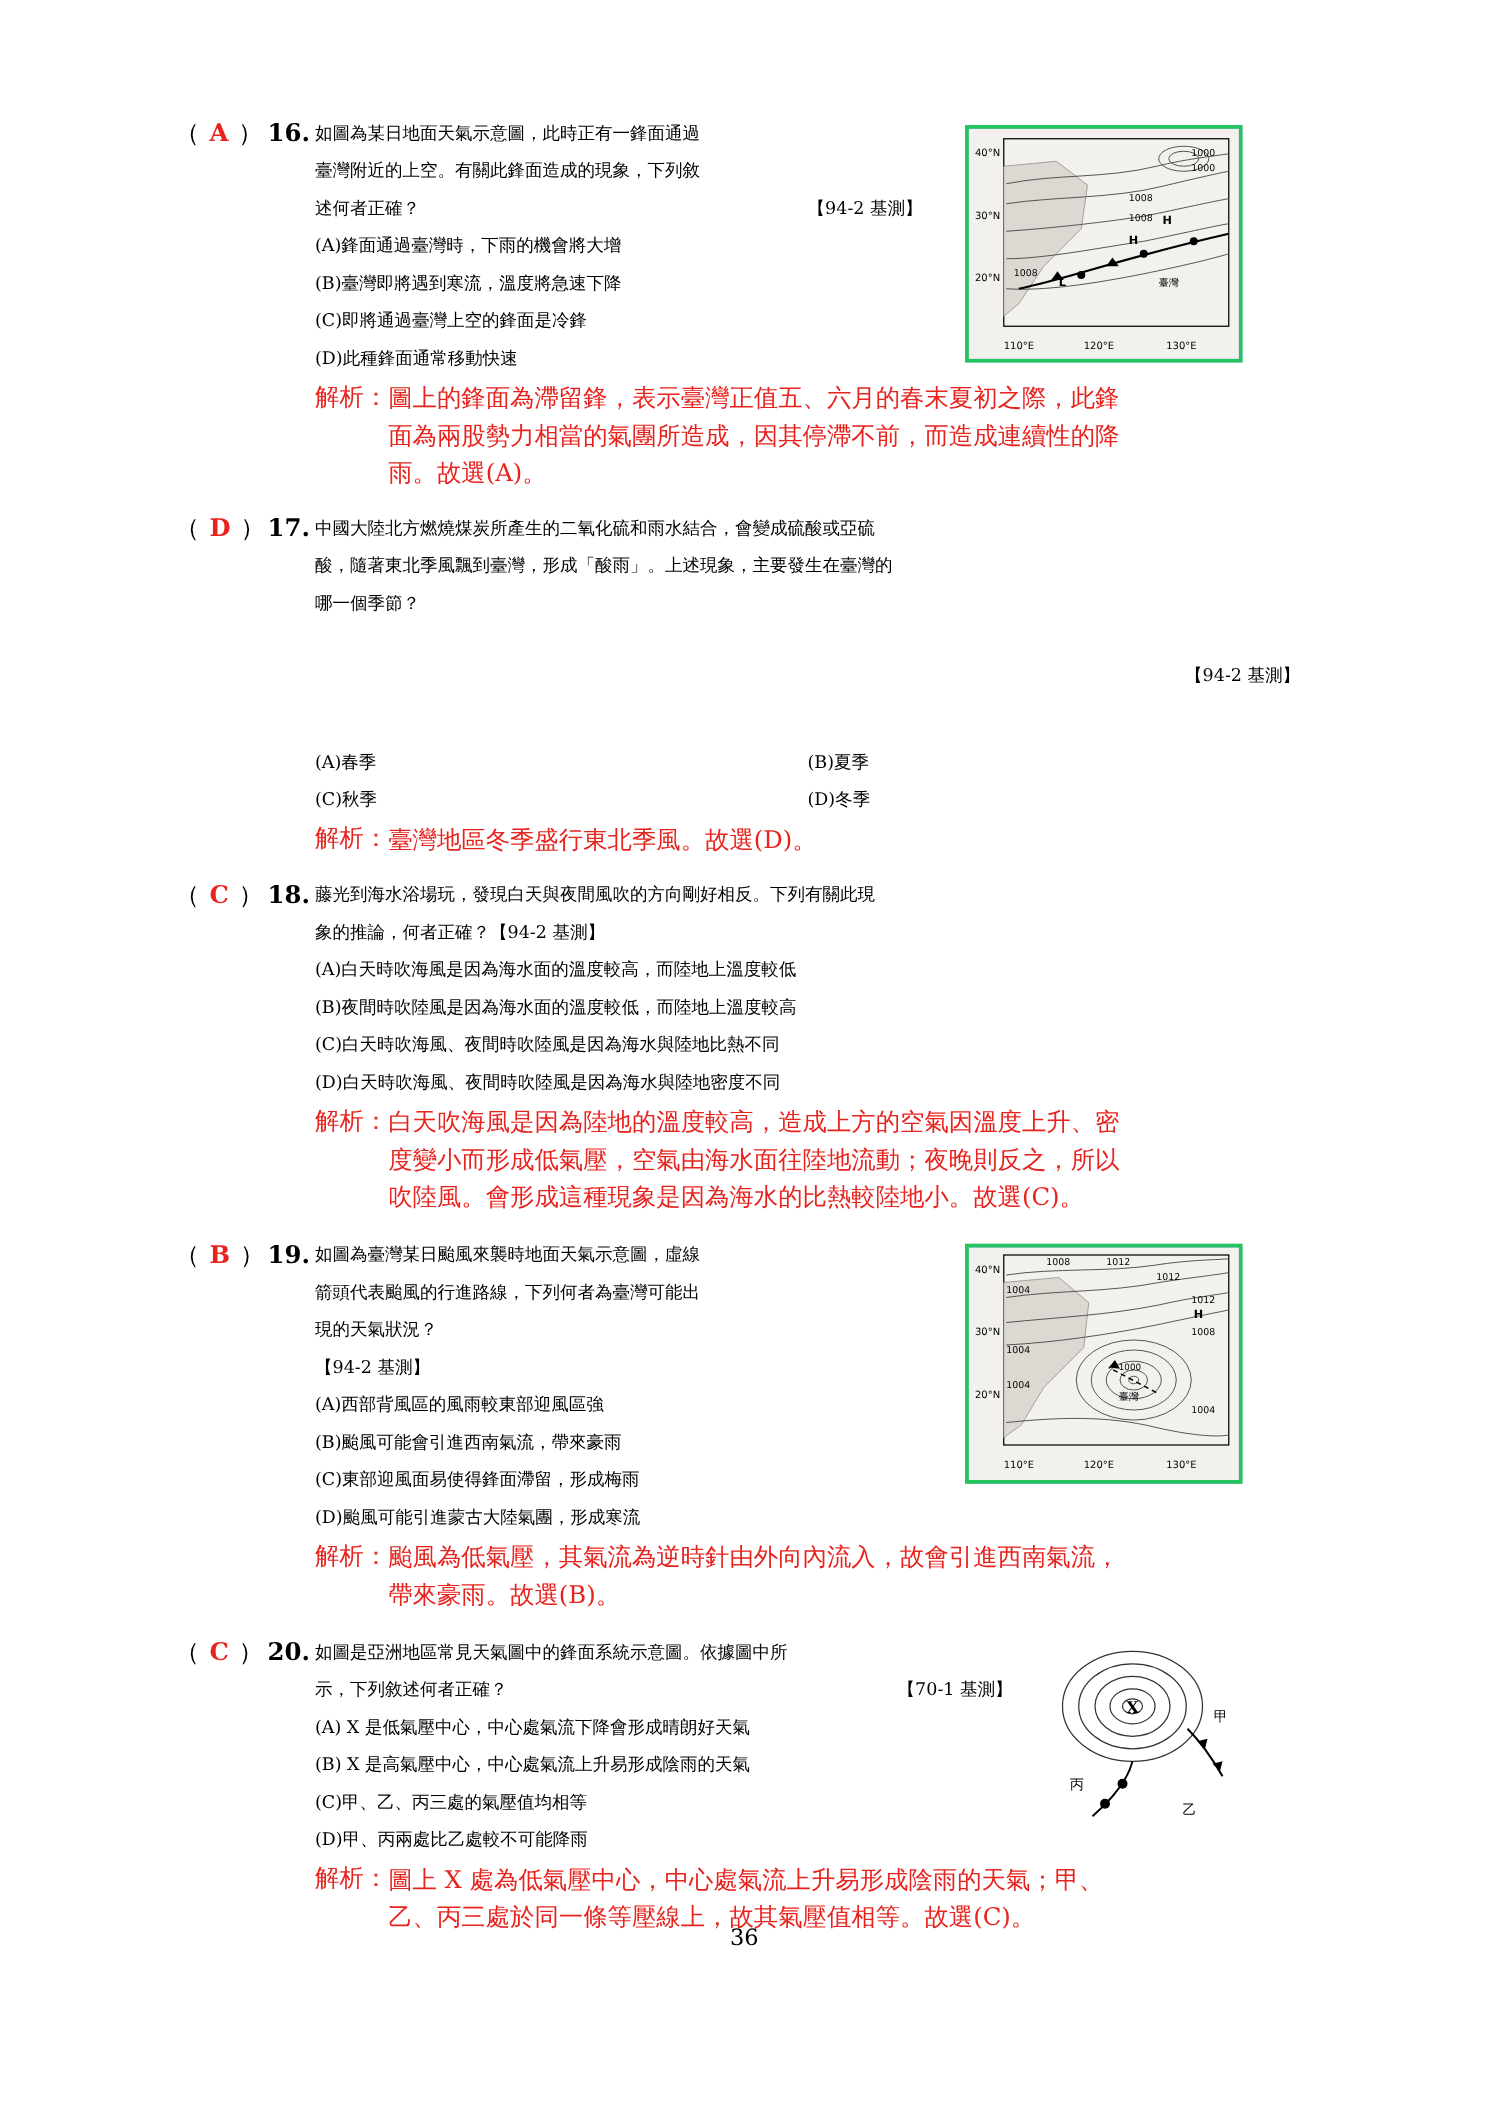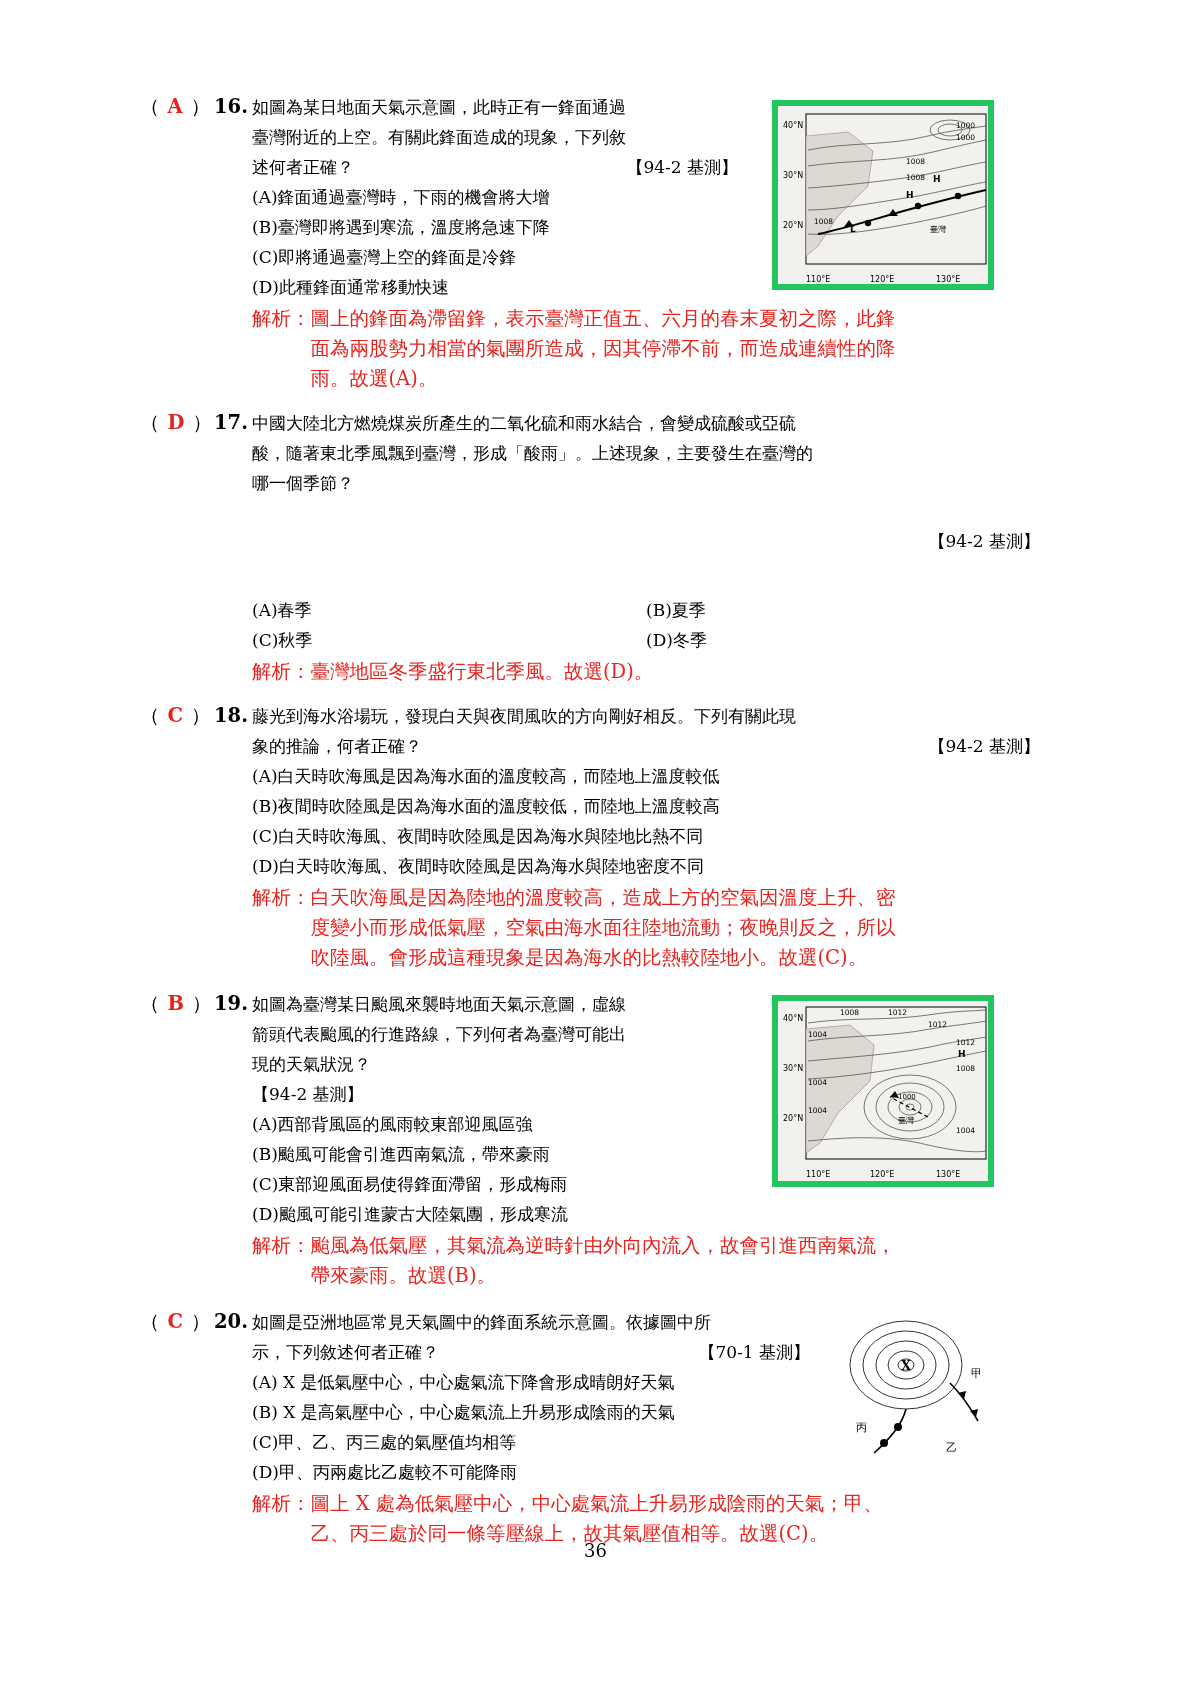--- a/index.html
+++ b/index.html
@@ -54,21 +54,21 @@
   }
   .q-num {
     flex: 0 0 38px;
     font-size: 19.5px;
     line-height: 30px;
     text-align: left;
     font-weight: bold;
   }
   .q-body {
     flex: 1 1 auto;
-    font-size: 17px;
+    font-size: 14px;
     line-height: 30px;
   }
   .src-right {
     text-align: right;
     white-space: nowrap;
   }
   .opts-inline div { white-space: nowrap; }
   .opts-2col {
     display: flex;
     flex-wrap: wrap;
@@ -94,21 +94,21 @@
     font-family: Liberation Serif, serif;
   }
   .exp-text {
     flex: 1 1 auto;
   }
   .exp-text div { white-space: nowrap; }
 
   
   .fig {
     position: absolute;
-    border: 6px solid #22c55e;
+    border: 3px solid #22c55e;
     background: #c4b5fd;
     box-sizing: border-box;
     overflow: hidden;
   }
   .fig svg { display: block; }
 
   .pagenum {
     position: absolute;
     left: 0;
     right: 0;
@@ -218,21 +218,21 @@
         </div>
       </div>
     </div>
 
     <div class="q" style="margin-top:14px;">
       <div class="q-head">
         <div class="ans-paren">（<span class="ans-letter">C</span>）</div>
         <div class="q-num">18.</div>
         <div class="q-body">
           <div>藤光到海水浴場玩，發現白天與夜間風吹的方向剛好相反。下列有關此現</div>
-          <div style="display:flex; justify-content:space-between;">
+          <div style="display:flex; ">
             <span>象的推論，何者正確？</span>
             <span>【94-2 基測】</span>
           </div>
           <div class="opts-inline">
             <div>(A)白天時吹海風是因為海水面的溫度較高，而陸地上溫度較低</div>
             <div>(B)夜間時吹陸風是因為海水面的溫度較低，而陸地上溫度較高</div>
             <div>(C)白天時吹海風、夜間時吹陸風是因為海水與陸地比熱不同</div>
             <div>(D)白天時吹海風、夜間時吹陸風是因為海水與陸地密度不同</div>
           </div>
         </div>

